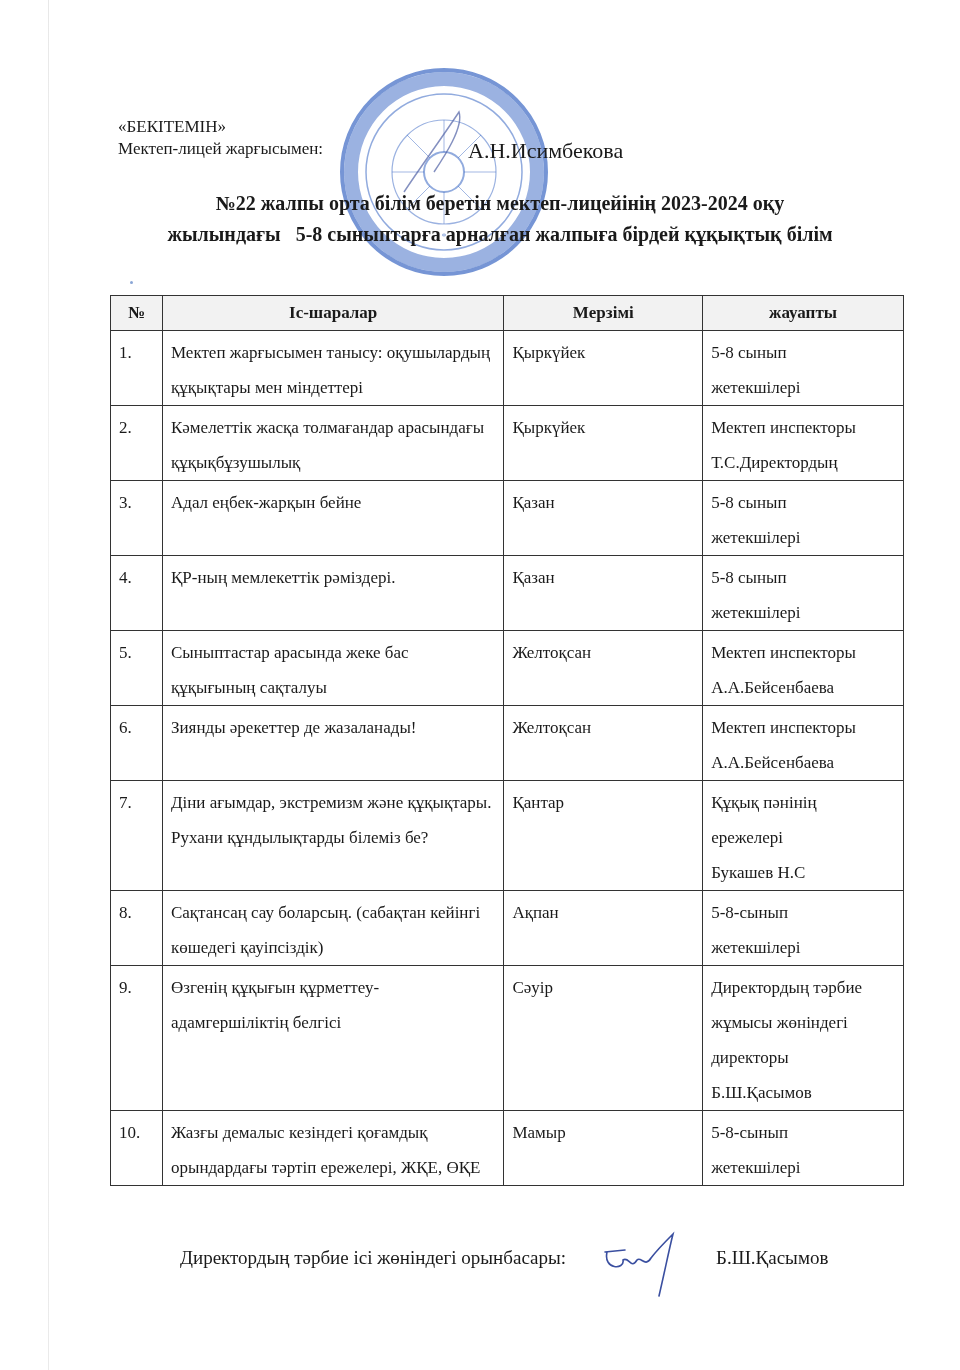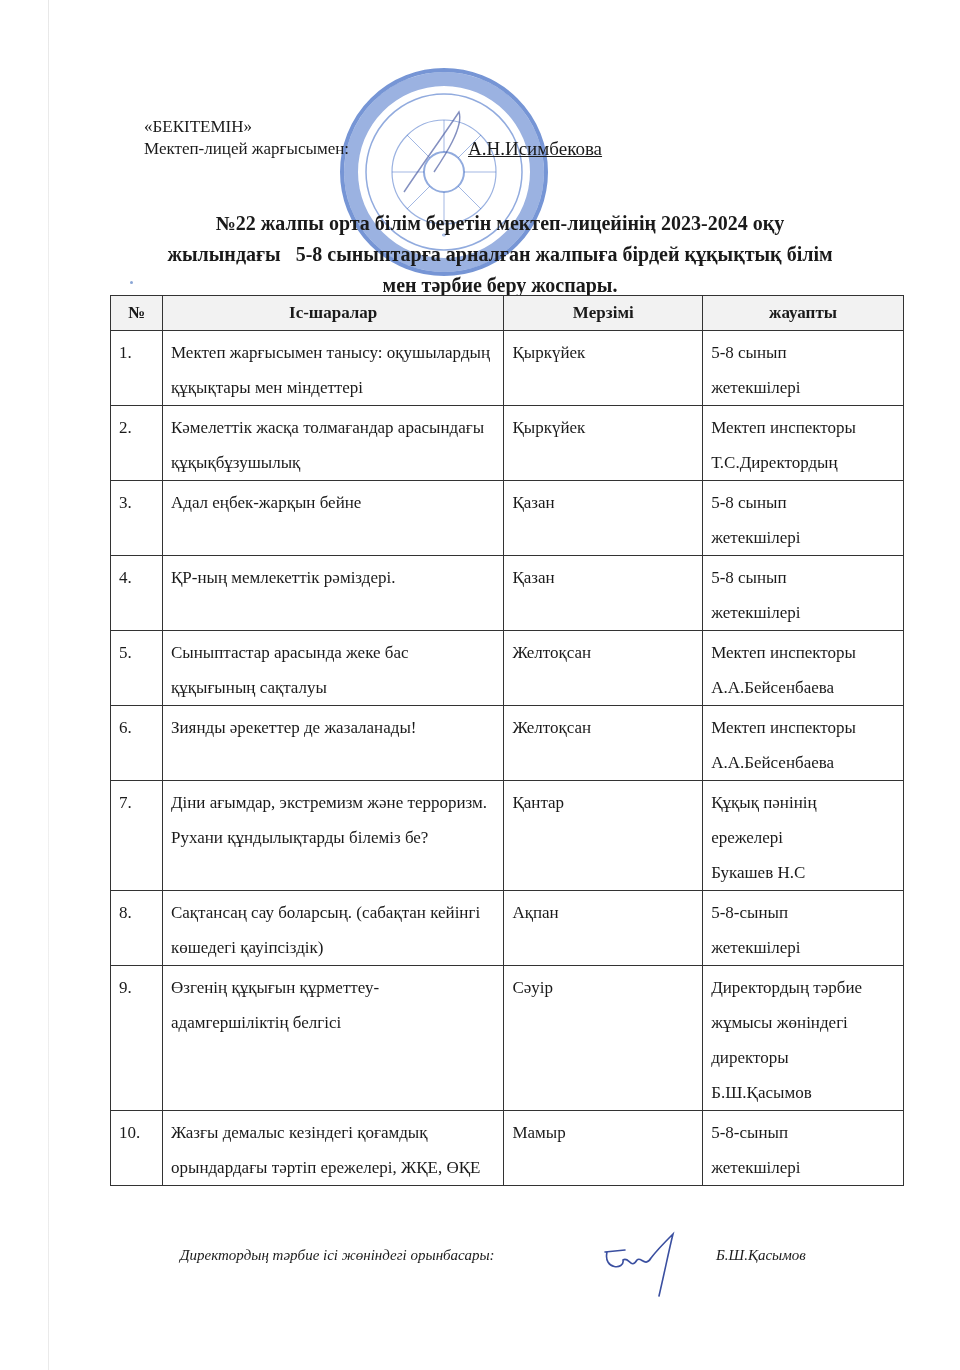--- a/index.html
+++ b/index.html
@@ -12,33 +12,33 @@
       overflow: hidden;
     }
     .edge-mark {
       position: absolute; left: 48px; top: 0; width: 1px; height: 1370px;
       background: linear-gradient(#e8e8e8 0%, #f3f3f3 40%, #eaeaea 100%);
     }
     .approval {
       position: absolute; left: 118px; top: 116px;
       font-size: 17px; line-height: 22px;
     }
-    .approval .row { white-space: nowrap; margin-left: 26px; }
-    .director-name { position: absolute; left: 468px; top: 138px; font-size: 19px; text-decoration: underline; }
+    .approval .row { white-space: nowrap; }
+    .director-name { position: absolute; left: 468px; top: 138px; font-size: 22px; }
     .stamp {
       position: absolute; left: 340px; top: 68px; width: 200px; height: 200px;
       border-radius: 50%;
       border: 4px solid rgba(40, 90, 190, 0.75);
       box-shadow: inset 0 0 0 10px rgba(255,255,255,0), inset 0 0 0 14px rgba(40,90,190,0.55);
       opacity: 0.85;
     }
     .stamp svg { position: absolute; left: 0; top: 0; }
     .title {
       position: absolute; left: 100px; top: 188px; width: 800px;
-      text-align: center; font-weight: bold; font-size: 20px; line-height: 31px; margin-top: 20px;
+      text-align: center; font-weight: bold; font-size: 20px; line-height: 31px;
     }
     .dot { position: absolute; left: 130px; top: 281px; width: 3px; height: 3px; background: #8aa6d6; border-radius: 50%; }
     table.plan {
       position: absolute; left: 110px; top: 295px; width: 794px;
       border-collapse: collapse; font-size: 17px;
     }
     table.plan th, table.plan td {
       border: 1px solid #333;
       vertical-align: top;
       padding: 4px 8px 0 8px;
@@ -48,21 +48,21 @@
       background: #f2f2f2; font-weight: bold; text-align: center;
       line-height: 30px; padding: 2px 8px;
     }
     col.c-num { width: 52px; }
     col.c-act { width: 342px; }
     col.c-date { width: 199px; }
     col.c-resp { width: 201px; }
     .center { text-align: left; }
     .resp-line { display: block; }
     .footer {
-      position: absolute; left: 180px; top: 1247px; font-size: 15px; white-space: nowrap; font-style: italic;
+      position: absolute; left: 180px; top: 1247px; font-size: 19px; white-space: nowrap;
     }
     .footer .sig-name { position: absolute; left: 536px; top: 0; }
     .signature { position: absolute; left: 595px; top: 1230px; }
   </style>
 </head>
 <body>
 
 <div class="edge-mark"></div>
 
 <div class="stamp">
@@ -87,21 +87,20 @@
 
 <div class="approval">
   <div class="row">«БЕКІТЕМІН»</div>
   <div class="row">Мектеп-лицей жарғысымен:</div>
 </div>
 <div class="director-name">А.Н.Исимбекова</div>
 
 <div class="title">
   <div>№22 жалпы орта білім беретін мектеп-лицейінің 2023-2024 оқу</div>
   <div style="white-space:pre">жылындағы   5-8 сыныптарға арналған жалпыға бірдей құқықтық білім</div>
-  <div>мен тәрбие беру жоспары.</div>
 </div>
 <div class="dot"></div>
 
 <table class="plan">
   <colgroup>
       <col class="c-num">
       <col class="c-act">
       <col class="c-date">
       <col class="c-resp">
     </colgroup>
@@ -163,21 +162,21 @@
         <td>6.</td>
         <td>Зиянды әрекеттер де жазаланады!</td>
         <td class="center">Желтоқсан</td>
         <td>
           <span class="resp-line">Мектеп инспекторы</span>
           <span class="resp-line">А.А.Бейсенбаева</span>
         </td>
       </tr>
       <tr>
         <td>7.</td>
-        <td>Діни ағымдар, экстремизм және терроризм. Рухани құндылықтарды білеміз бе?</td>
+        <td>Діни ағымдар, экстремизм және құқықтары. Рухани құндылықтарды білеміз бе?</td>
         <td class="center">Қантар</td>
         <td>
           <span class="resp-line">Құқық пәнінің</span>
           <span class="resp-line">ережелері</span>
           <span class="resp-line">Букашев Н.С</span>
         </td>
       </tr>
       <tr>
         <td>8.</td>
         <td>Сақтансаң сау боларсың. (сабақтан кейінгі көшедегі қауіпсіздік)</td>

